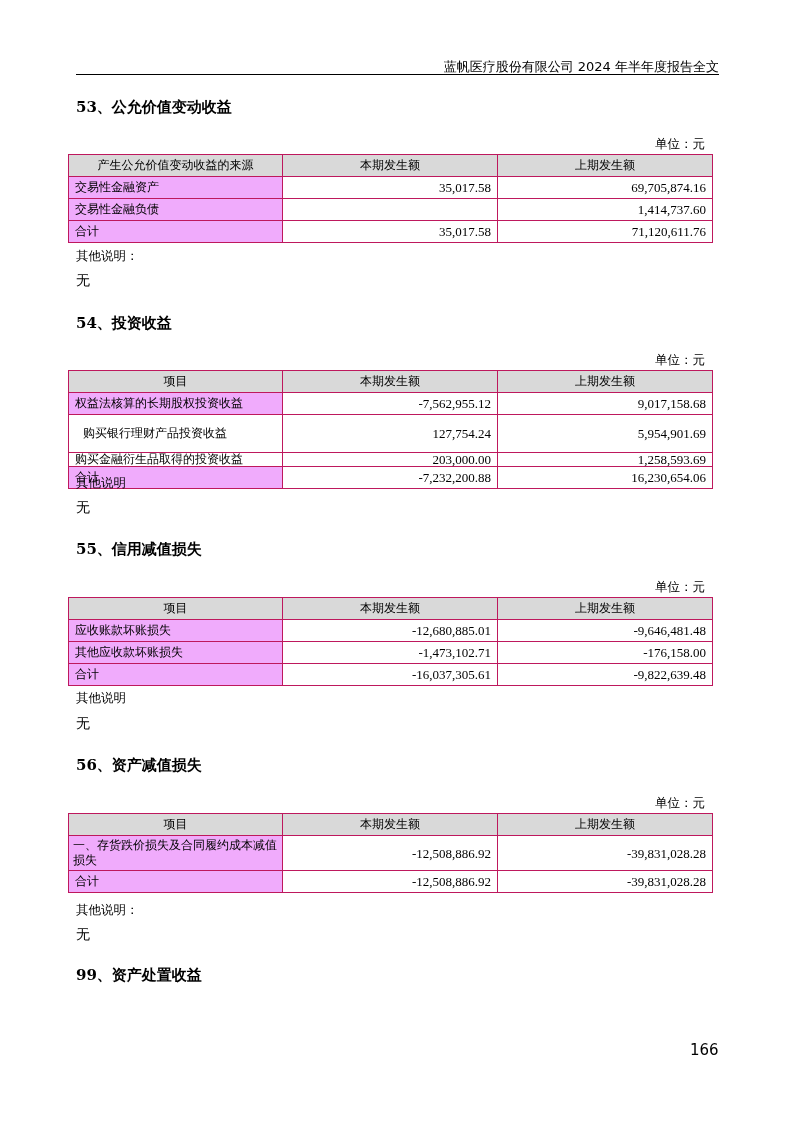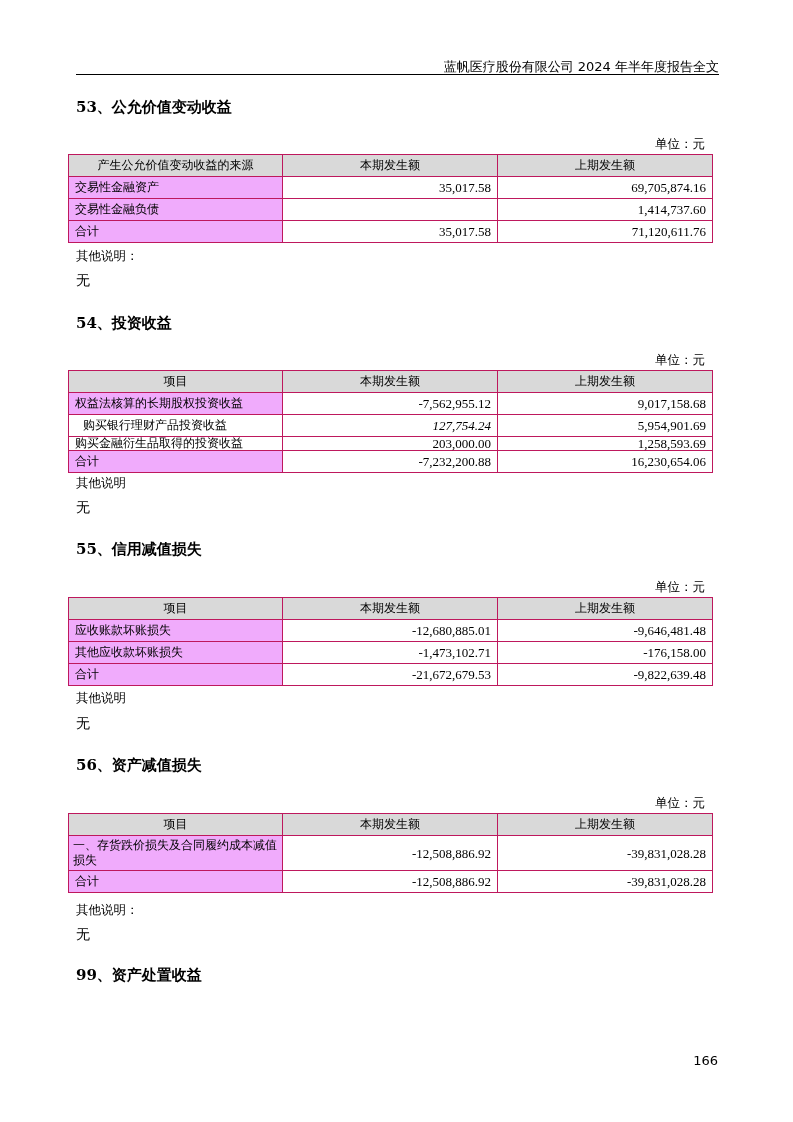--- a/index.html
+++ b/index.html
@@ -9,21 +9,21 @@
   .section-title { position:absolute; left:76px; font-size:15px; font-weight:bold; font-family:"DejaVu Serif", "Liberation Serif", serif; }
   .unit { position:absolute; left:600px; width:105px; text-align:right; font-size:12.5px; }
   table.fin { position:absolute; left:68px; width:644px; border-collapse:collapse; font-size:12px; table-layout:fixed; }
   table.fin td, table.fin th { border:1px solid #be185d; padding:1px 6px; height:19px; line-height:17px; }
   table.fin th { background:#d9d9d9; font-weight:normal; text-align:center; }
   table.fin td.label { background:#f0abfc; text-align:left; }
   table.fin td.label.white { background:#ffffff; }
   table.fin td.num { text-align:right; font-family:"Liberation Serif", "DejaVu Serif", serif; font-size:13px; }
   .note { position:absolute; left:76px; font-size:12.5px; }
   .none { position:absolute; left:76px; font-size:14px; }
-  .page-num { position:absolute; left:690px; top:1041px; width:28px; text-align:right; font-size:13px;margin-top:12px; }
+  .page-num { position:absolute; left:690px; top:1041px; width:28px; text-align:right; font-size:15px; }
 </style>
 </head>
 <body>
 
 <div class="header">蓝帆医疗股份有限公司 2024 年半年度报告全文</div>
 <div class="header-rule"></div>
 
 <div class="section-title" style="top:98px;">53、公允价值变动收益</div>
 <div class="unit" style="top:136px;">单位：元</div>
 <table class="fin" style="top:154px;">
@@ -72,21 +72,21 @@
     <th>本期发生额</th>
     <th>上期发生额</th>
   </tr>
   <tr>
     <td class="label">权益法核算的长期股权投资收益</td>
     <td class="num">-7,562,955.12</td>
     <td class="num">9,017,158.68</td>
   </tr>
   <tr class="compact-row">
     <td class="label white" style="height:13px;line-height:13px;padding:0 14px;">购买银行理财产品投资收益</td>
-    <td class="num" style="height:13px;line-height:13px;padding:4px 6px;font-style:italic;">127,754.24</td>
+    <td class="num" style="height:13px;line-height:13px;padding:12px 6px;">127,754.24</td>
     <td class="num" style="height:13px;line-height:13px;padding:0 6px;">5,954,901.69</td>
   </tr>
   <tr class="compact-row">
     <td class="label white" style="height:13px;line-height:13px;padding:0 6px;">购买金融衍生品取得的投资收益</td>
     <td class="num" style="height:13px;line-height:13px;padding:0 6px;">203,000.00</td>
     <td class="num" style="height:13px;line-height:13px;padding:0 6px;">1,258,593.69</td>
   </tr>
   <tr>
     <td class="label">合计</td>
     <td class="num">-7,232,200.88</td>
@@ -116,21 +116,21 @@
     <td class="num">-12,680,885.01</td>
     <td class="num">-9,646,481.48</td>
   </tr>
   <tr>
     <td class="label">其他应收款坏账损失</td>
     <td class="num">-1,473,102.71</td>
     <td class="num">-176,158.00</td>
   </tr>
   <tr>
     <td class="label">合计</td>
-    <td class="num">-21,672,679.53</td>
+    <td class="num">-16,037,305.61</td>
     <td class="num">-9,822,639.48</td>
   </tr>
 </tbody>
   </table>
 <div class="note" style="top:690px;">其他说明</div>
 <div class="none" style="top:715px;">无</div>
 
 <div class="section-title" style="top:756px;">56、资产减值损失</div>
 <div class="unit" style="top:795px;">单位：元</div>
 <table class="fin" style="top:813px;">

